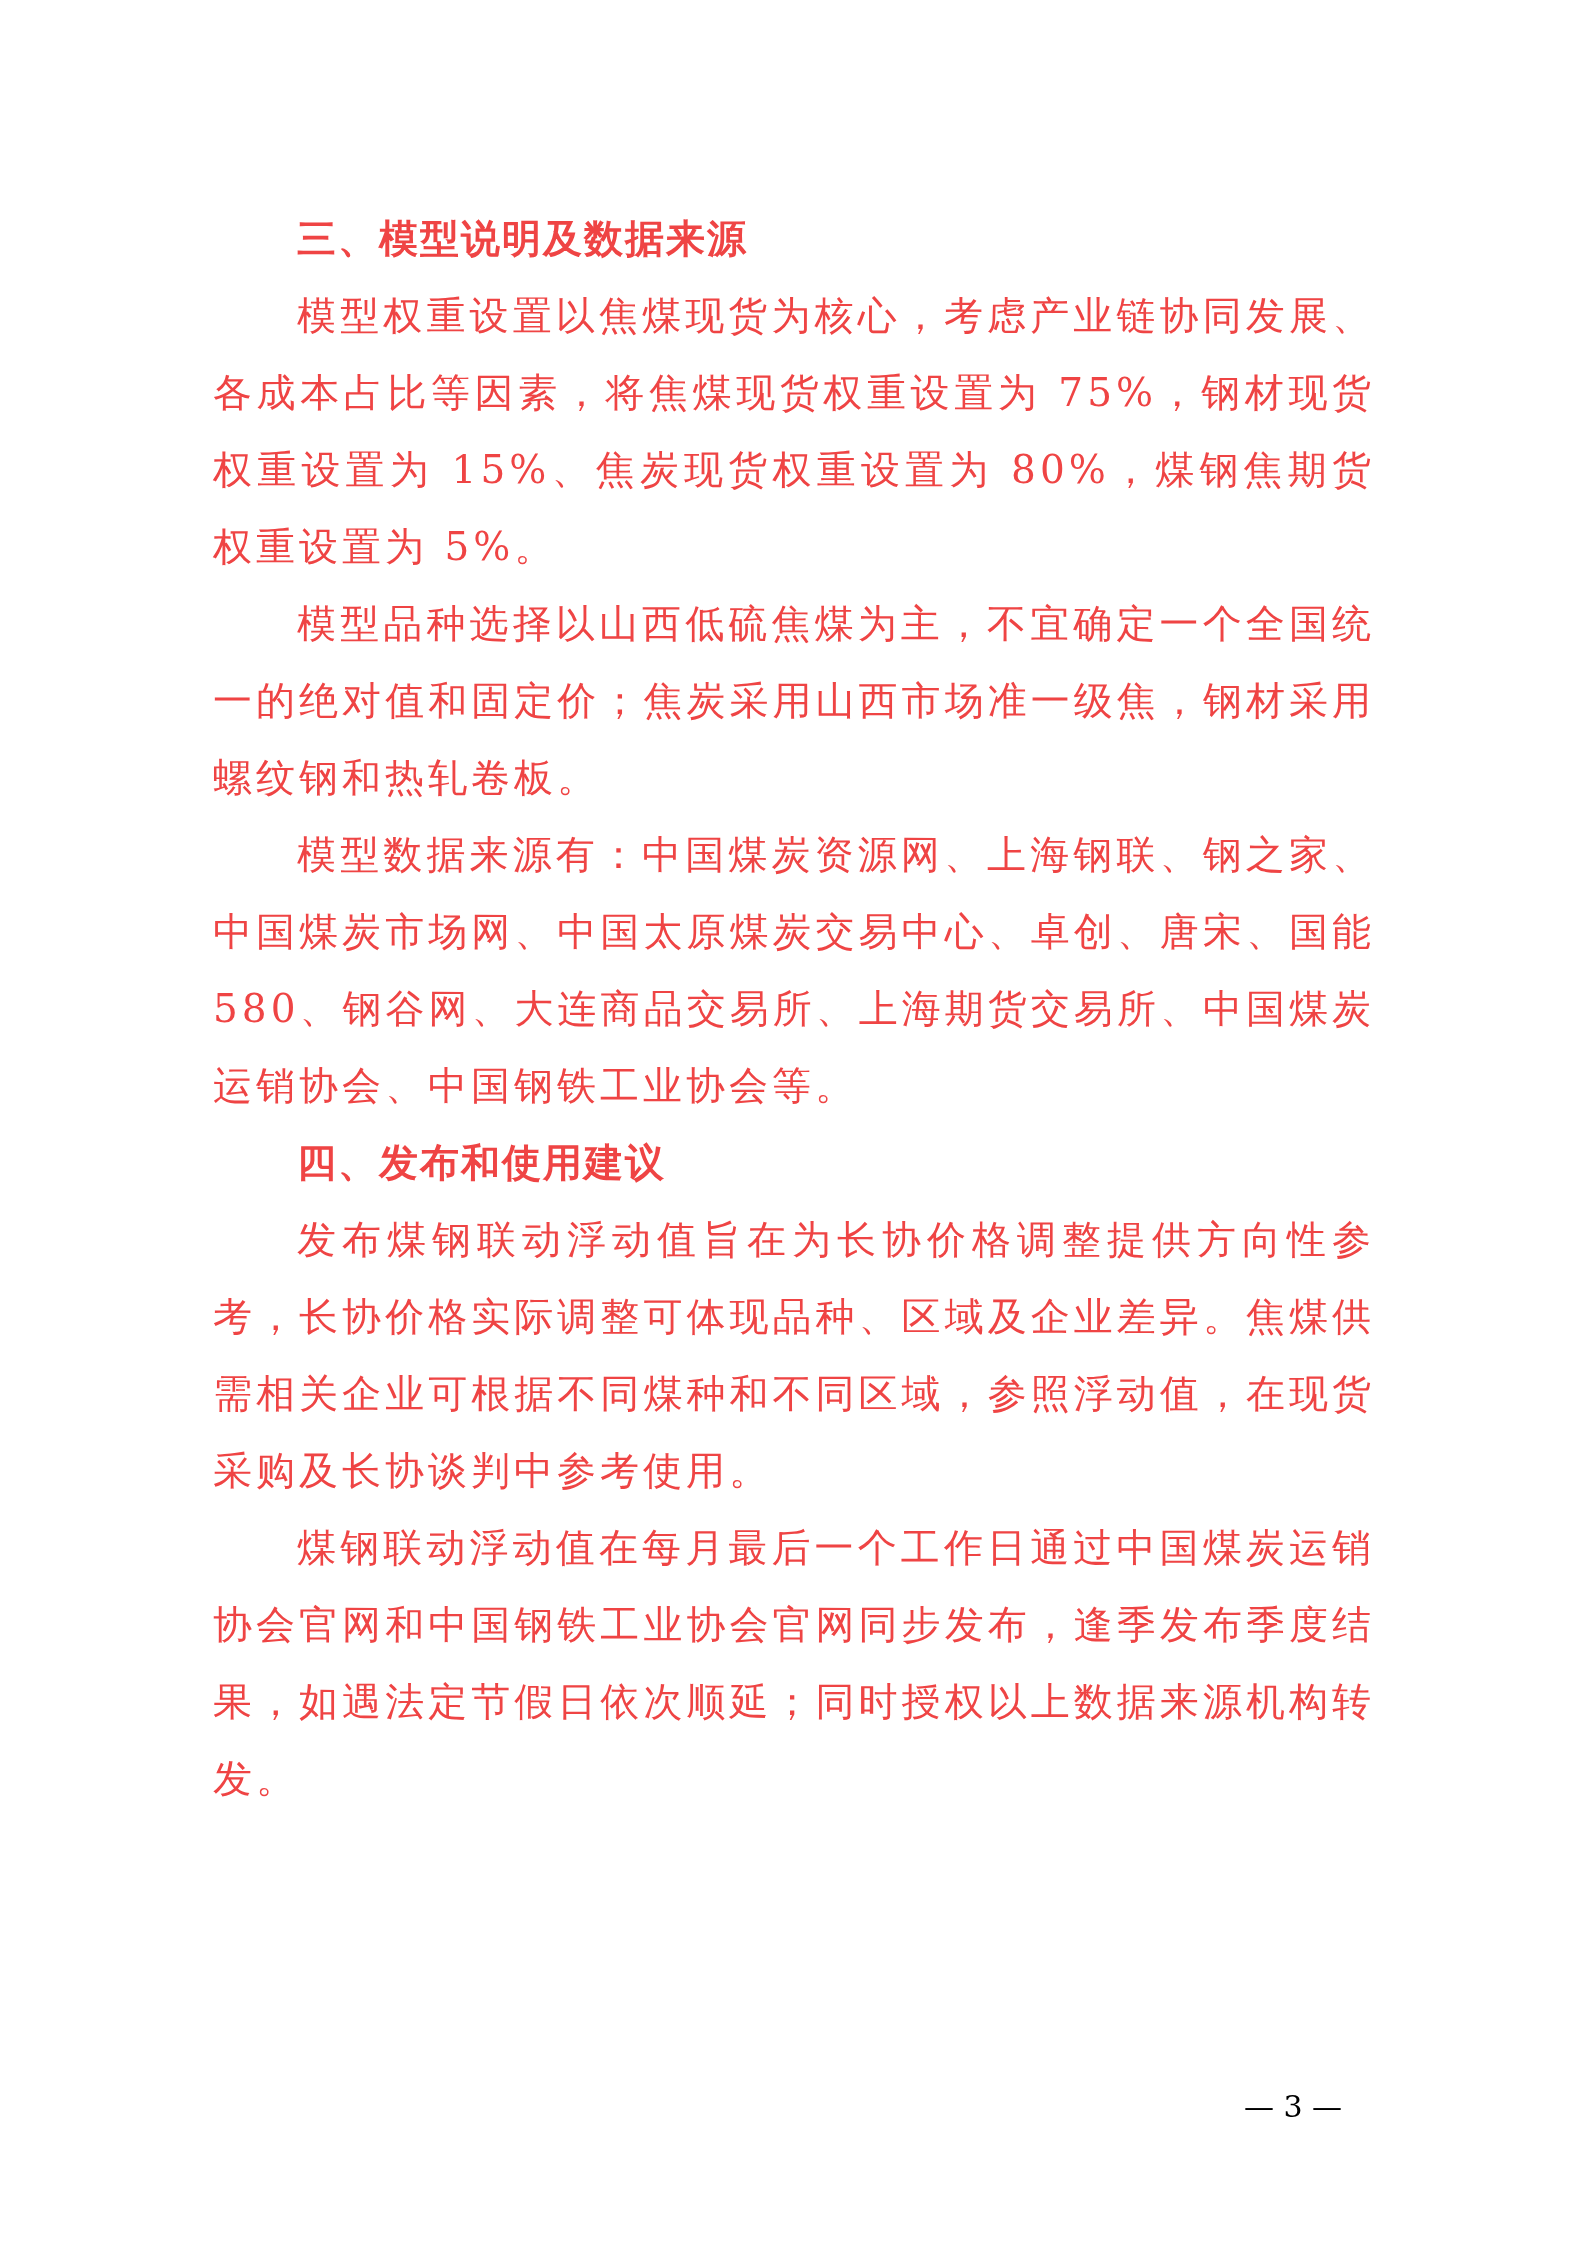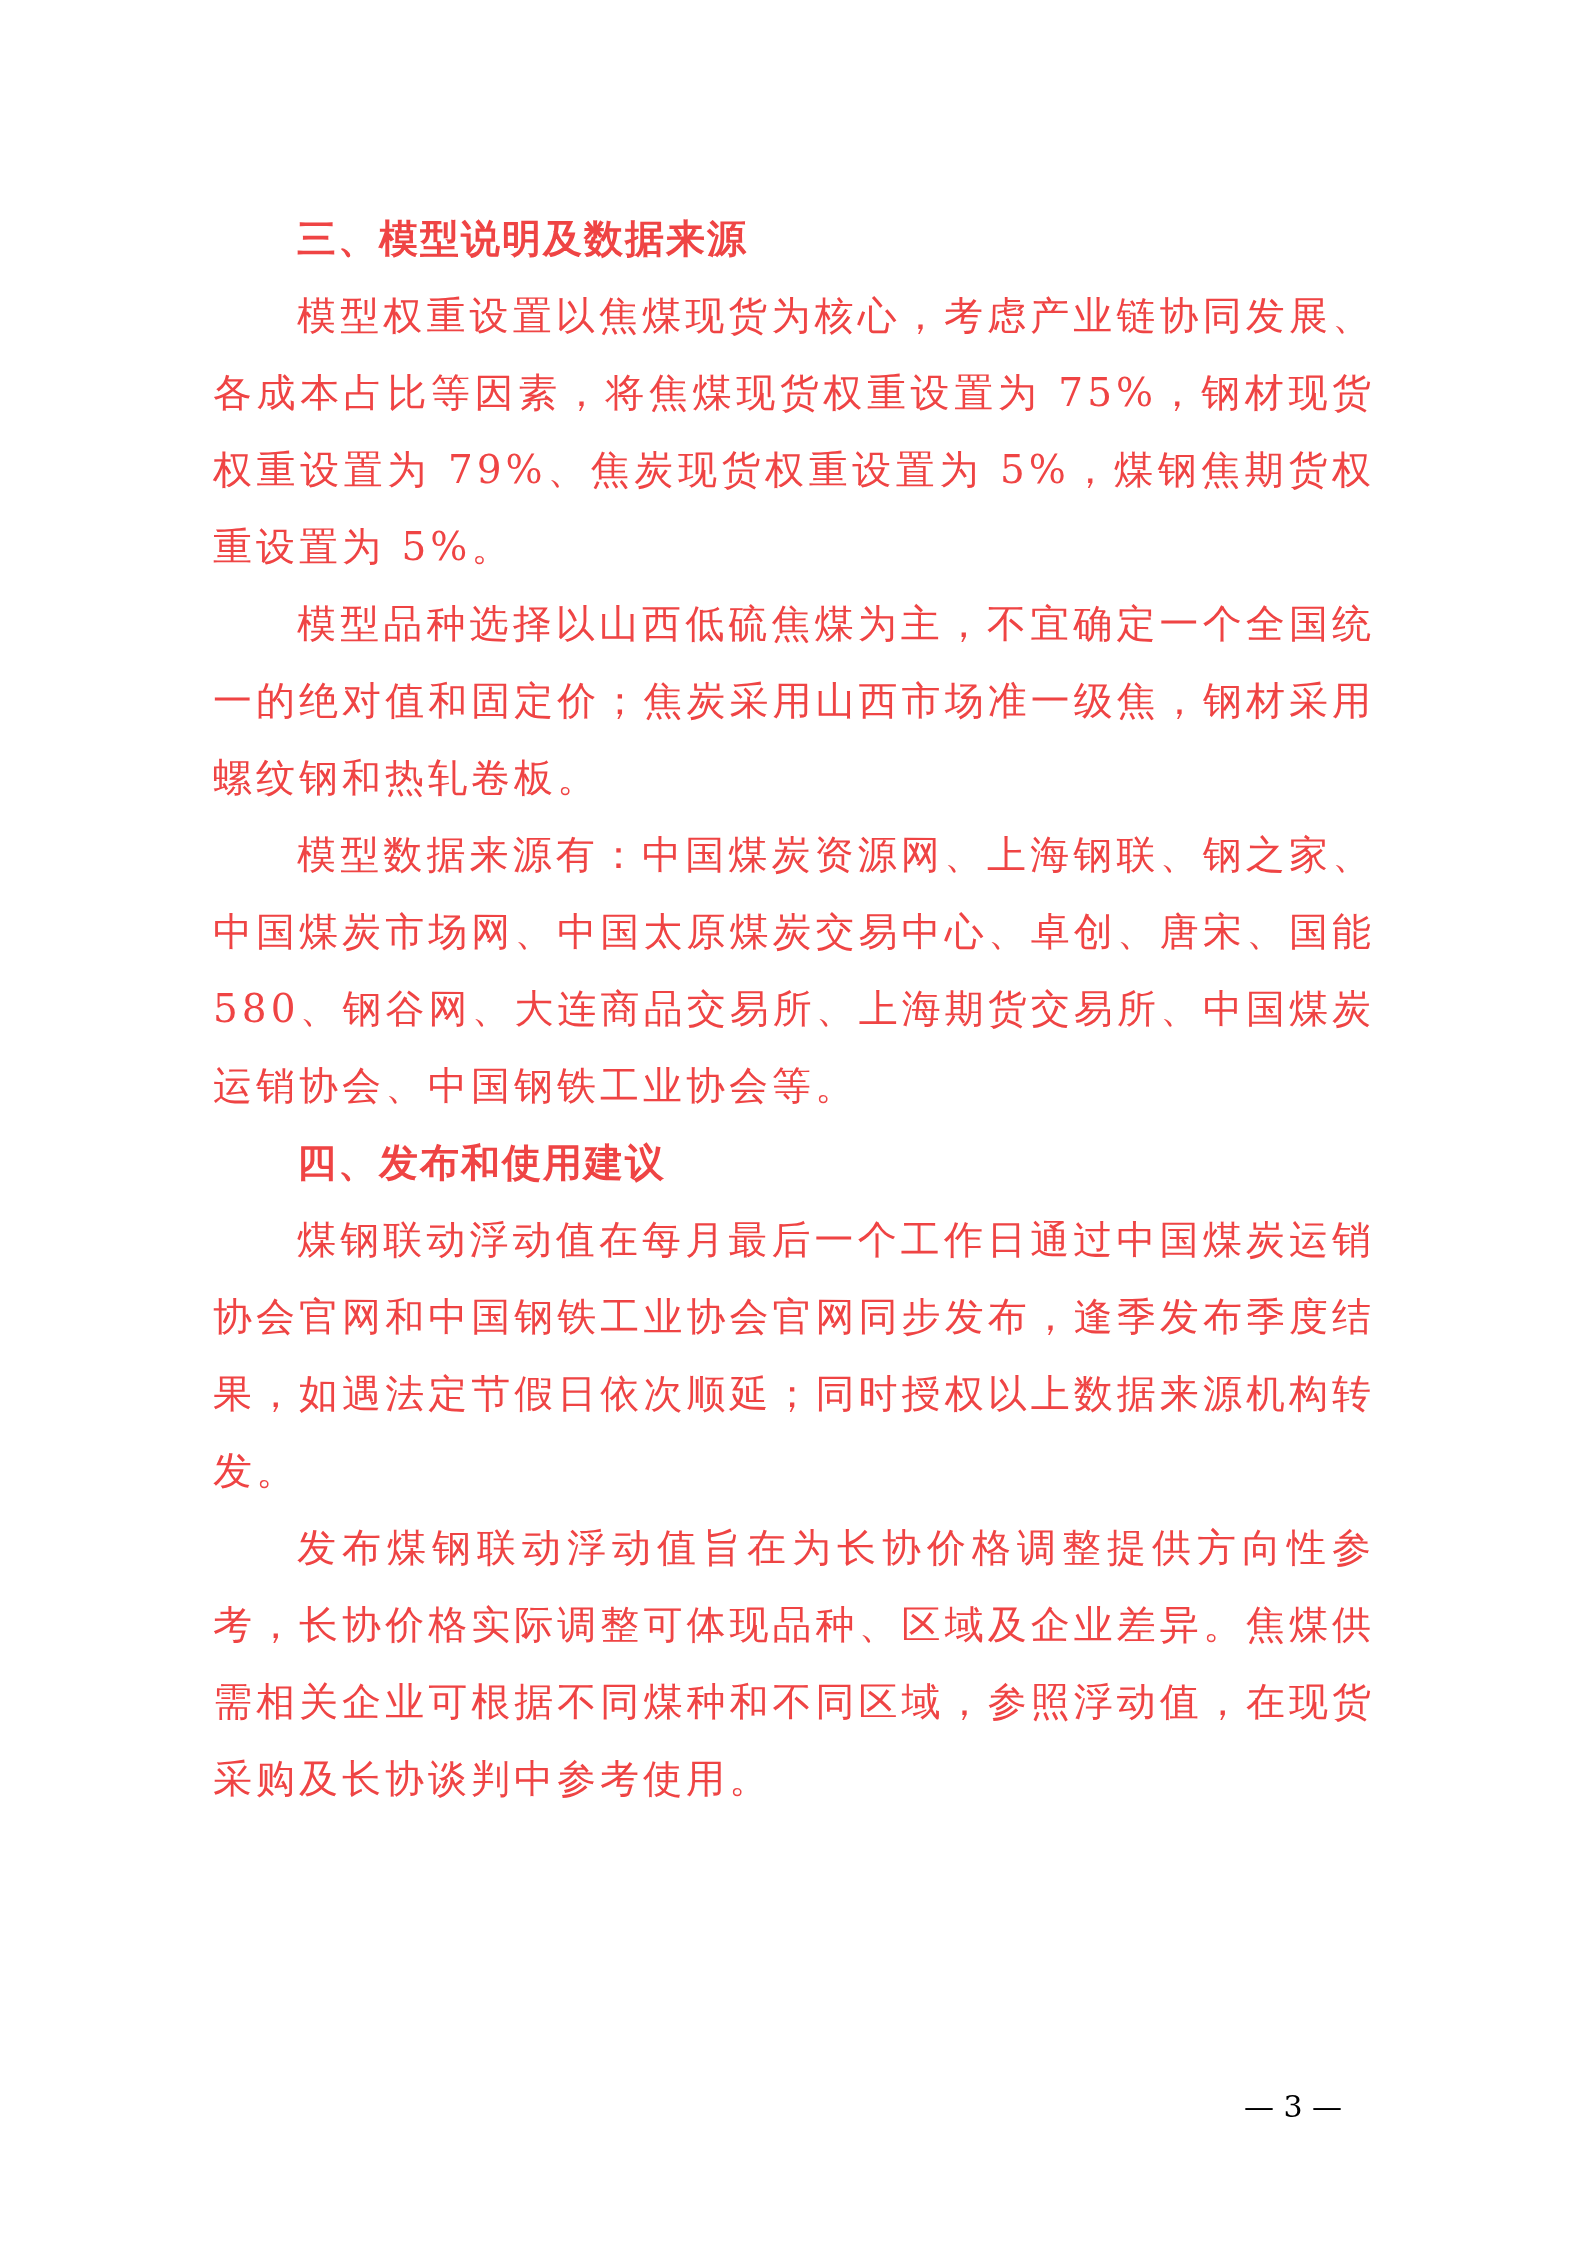--- a/index.html
+++ b/index.html
@@ -42,22 +42,22 @@
     color: #000000;
     text-align: center;
     white-space: nowrap;
   }
 </style>
 </head>
 <body>
 
 <div class="page">
   <h2 class="heading">三、模型说明及数据来源</h2>
-  <p class="para">模型权重设置以焦煤现货为核心，考虑产业链协同发展、各成本占比等因素，将焦煤现货权重设置为 75%，钢材现货权重设置为 79%、焦炭现货权重设置为 5%，煤钢焦期货权重设置为 5%。</p>
+  <p class="para">模型权重设置以焦煤现货为核心，考虑产业链协同发展、各成本占比等因素，将焦煤现货权重设置为 75%，钢材现货权重设置为 15%、焦炭现货权重设置为 80%，煤钢焦期货权重设置为 5%。</p>
   <p class="para">模型品种选择以山西低硫焦煤为主，不宜确定一个全国统一的绝对值和固定价；焦炭采用山西市场准一级焦，钢材采用螺纹钢和热轧卷板。</p>
   <p class="para">模型数据来源有：中国煤炭资源网、上海钢联、钢之家、中国煤炭市场网、中国太原煤炭交易中心、卓创、唐宋、国能 580、钢谷网、大连商品交易所、上海期货交易所、中国煤炭运销协会、中国钢铁工业协会等。</p>
 
   <h2 class="heading">四、发布和使用建议</h2>
+  <p class="para">发布煤钢联动浮动值旨在为长协价格调整提供方向性参考，长协价格实际调整可体现品种、区域及企业差异。焦煤供需相关企业可根据不同煤种和不同区域，参照浮动值，在现货采购及长协谈判中参考使用。</p>
   <p class="para">煤钢联动浮动值在每月最后一个工作日通过中国煤炭运销协会官网和中国钢铁工业协会官网同步发布，逢季发布季度结果，如遇法定节假日依次顺延；同时授权以上数据来源机构转发。</p>
-  <p class="para">发布煤钢联动浮动值旨在为长协价格调整提供方向性参考，长协价格实际调整可体现品种、区域及企业差异。焦煤供需相关企业可根据不同煤种和不同区域，参照浮动值，在现货采购及长协谈判中参考使用。</p>
 </div>
 
 <div class="page-number">— 3 —</div>
 
 </body></html>

